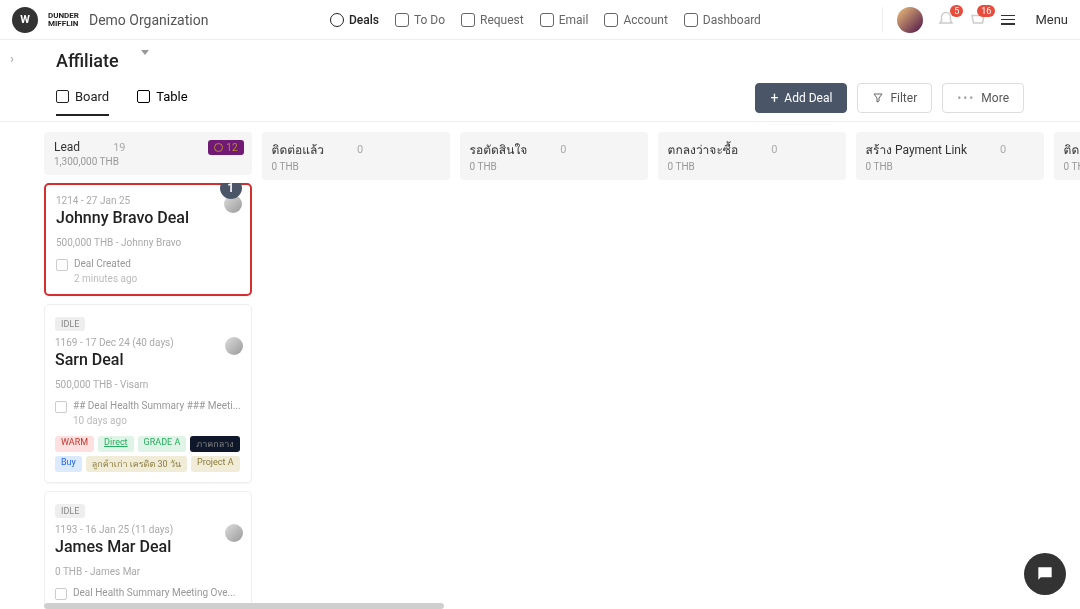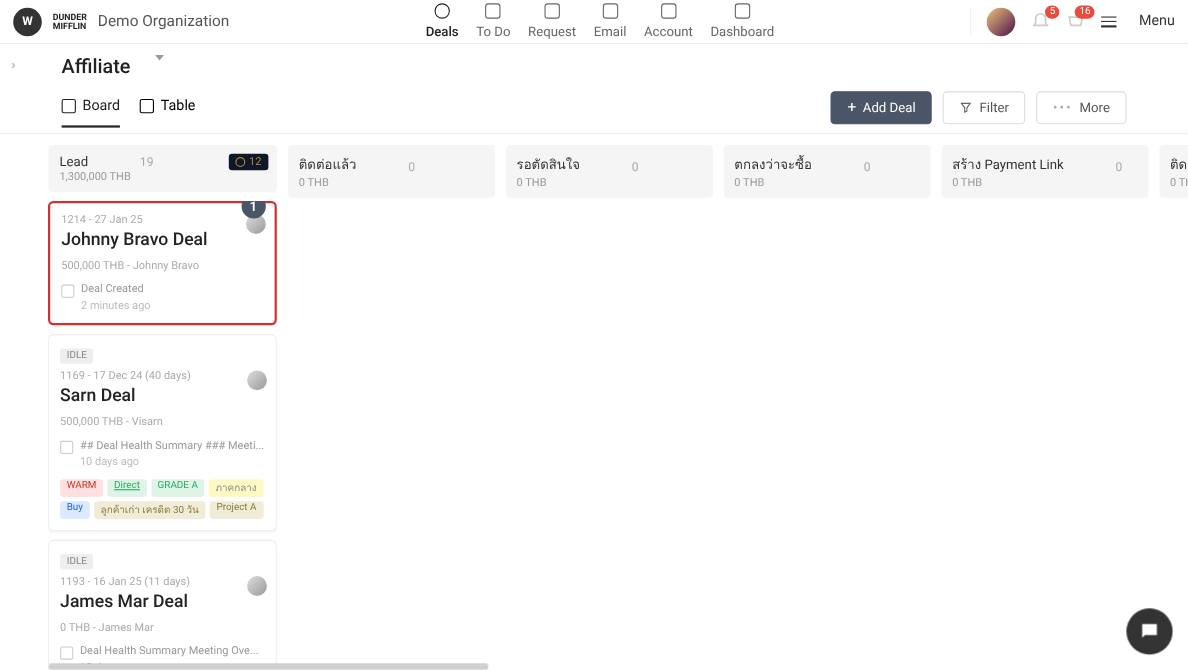--- a/index.html
+++ b/index.html
@@ -5,56 +5,56 @@
 * { box-sizing: border-box; margin: 0; padding: 0; }
 body { font-family: -apple-system, BlinkMacSystemFont, "Segoe UI", Roboto, sans-serif; font-size: 13px; color: #333; background: #fff; width: 1080px; height: 609px; overflow: hidden; position: relative; }
 
 
 .header { display: flex; align-items: center; justify-content: space-between; height: 40px; padding: 0 12px; border-bottom: 1px solid #eee; }
 .header-left { display: flex; align-items: center; gap: 10px; }
 .logo-circle { width: 26px; height: 26px; border-radius: 50%; background: #333; display: flex; align-items: center; justify-content: center; color: #fff; font-size: 11px; font-weight: bold; }
 .logo-brand { font-size: 8px; font-weight: bold; line-height: 1; color: #222; }
 .org-name { font-size: 14px; color: #555; }
 .header-nav { display: flex; align-items: center; gap: 16px; }
-.nav-item { display: flex; align-items: center; gap: 5px; color: #666; font-size: 12px; cursor: pointer; flex-direction: column; }
+.nav-item { display: flex; align-items: flex-end; gap: 5px; color: #666; font-size: 12px; cursor: pointer; }
 .nav-item.active { color: #222; font-weight: 500; }
 .nav-icon { width: 14px; height: 14px; border: 1.3px solid currentColor; border-radius: 3px; display: inline-block; position: relative; }
 .nav-icon.circle { border-radius: 50%; }
 .header-right { display: flex; align-items: center; gap: 14px; padding-left: 14px; border-left: 1px solid #eee; }
 .avatar-sm { width: 26px; height: 26px; border-radius: 50%; background: linear-gradient(135deg,#f0c27b,#4b1248); }
 .notif { width: 18px; height: 18px; position: relative; }
 .notif-badge { position: absolute; top: -6px; right: -8px; background: #e74c3c; color: #fff; font-size: 9px; border-radius: 8px; padding: 1px 4px; line-height: 1.2; }
 .menu-btn { display: flex; align-items: center; gap: 20px; color: #333; font-size: 13px; cursor: pointer; }
 .hamburger { width: 14px; height: 10px; display: flex; flex-direction: column; justify-content: space-between; }
 .hamburger span { height: 1.5px; background: #333; display: block; }
 
 
 .subheader { padding: 10px 56px 0; border-bottom: 1px solid #eee; position: relative; }
 .expand-btn { position: absolute; left: 10px; top: 12px; color: #bbb; font-size: 12px; cursor: pointer; letter-spacing: -3px; }
 .pipeline-title { font-size: 18px; font-weight: 500; color: #222; display: flex; align-items: flex-start; gap: 22px; cursor: pointer; }
 .chevron-down { width: 0; height: 0; border-left: 4px solid transparent; border-right: 4px solid transparent; border-top: 5px solid #999; }
 .tabs-row { display: flex; align-items: center; justify-content: space-between; margin-top: 12px; }
-.view-tabs { display: flex; gap: 18px; text-align: right; }
+.view-tabs { display: flex; gap: 28px; text-align: right; }
 .view-tab { display: flex; align-items: center; gap: 6px; padding-bottom: 10px; color: #000000; font-size: 13px; cursor: pointer; border-bottom: 2px solid transparent; }
 .view-tab.active { color: #222; border-bottom-color: #222; }
 .tab-icon { width: 13px; height: 13px; border: 1.3px solid currentColor; border-radius: 2px; display: inline-block; }
 .actions { display: flex; gap: 10px; padding-bottom: 8px; }
 .btn { display: flex; align-items: center; gap: 6px; padding: 7px 14px; border: 1px solid #ddd; border-radius: 4px; font-size: 12px; cursor: pointer; background: #fff; color: #555; }
 .btn-primary { background: #4a5568; color: #fff; border-color: #4a5568; }
 .plus { font-size: 14px; line-height: 1; }
 .dots { letter-spacing: 2px; color: #aaa; }
 
 
 .board { display: flex; gap: 10px; padding: 10px 10px 10px 44px; overflow-x: auto; height: calc(609px - 40px - 78px); }
 .column { flex: 0 0 188px; display: flex; flex-direction: column; }
 .column-header { background: #f5f5f5; border-radius: 4px; padding: 8px 10px; margin-bottom: 8px; position: relative; }
-.col-title { font-size: 12px; color: #333; display: flex; align-items: flex-end; gap: 20px; }
+.col-title { font-size: 12px; color: #333; display: flex; align-items: center; gap: 6px; }
 .col-count { color: #aaa; font-size: 11px; margin-left: 27px; }
 .col-sub { font-size: 10px; color: #999; margin-top: 2px; }
-.col-badge { position: absolute; right: 8px; top: 8px; background: #0f172a; color: #b88a2a; font-size: 10px; padding: 2px 6px; border-radius: 3px; display: flex; align-items: center; gap: 3px; }
+.col-badge { position: absolute; right: 8px; top: 8px; background: #701a75; color: #b88a2a; font-size: 10px; padding: 2px 6px; border-radius: 3px; display: flex; align-items: center; gap: 3px; }
 .clock-icon { width: 9px; height: 9px; border: 1px solid #b88a2a; border-radius: 50%; display: inline-block; }
 
 
 .cards { display: flex; flex-direction: column; gap: 8px; overflow-y: auto; }
 .card { background: #fff; border: 1px solid #eee; border-radius: 5px; padding: 10px; box-shadow: 0 1px 2px rgba(0,0,0,0.04); position: relative; }
 .card.highlighted { border: 2.5px solid #d32f2f; }
 .step-bubble { position: absolute; top: -8px; right: 8px; width: 22px; height: 22px; border-radius: 50%; background: #4a5568; color: #fff; font-size: 12px; font-weight: 600; display: flex; align-items: center; justify-content: center; z-index: 5; }
 .card-meta { font-size: 10px; color: #aaa; }
 .card-title { font-size: 16px; color: #222; margin-top: 2px; font-weight: 500; }
 .card-sub { font-size: 10px; color: #aaa; margin-top: 10px; }
@@ -64,21 +64,21 @@
 .act-time { font-size: 10px; color: #bbb; margin-top: 2px; margin-left: 18px; }
 .card-avatar { position: absolute; right: 8px; top: 10px; width: 18px; height: 18px; border-radius: 50%; background: linear-gradient(135deg,#ddd,#999); }
 .idle-tag { background: #eee; color: #888; font-size: 9px; padding: 2px 6px; border-radius: 3px; display: inline-block; margin-bottom: 6px; }
 .tags { display: flex; flex-wrap: wrap; gap: 4px; margin-top: 10px; }
 .tag { font-size: 9px; padding: 1px 6px; border-radius: 3px; background: #eee; color: #666; }
 .tag.warm { background: #ffe0e0; color: #c0392b; }
 .tag.direct { background: #dff3e6; color: #27ae60; text-decoration: underline; }
 .tag.grade { background: #dff3e6; color: #27ae60; }
 .tag.buy { background: #dbeafe; color: #2563eb; }
 .tag.neutral { background: #f0ecd8; color: #8a7a3a; }
-.tag.gray { background: #fef9c3; color: #888; }
+.tag.gray { background: #0f172a; color: #888; }
 
 
 .scrollbar-hint { position: absolute; bottom: 0; left: 44px; width: 400px; height: 6px; background: #888; border-radius: 3px; opacity: 0.4; }
 
 
 .chat-fab { position: absolute; bottom: 14px; right: 14px; width: 42px; height: 42px; border-radius: 50%; background: #333; display: flex; align-items: center; justify-content: center; cursor: pointer; }
 .chat-fab svg { width: 20px; height: 20px; fill: #fff; }
 </style>
 </head>
 <body>

